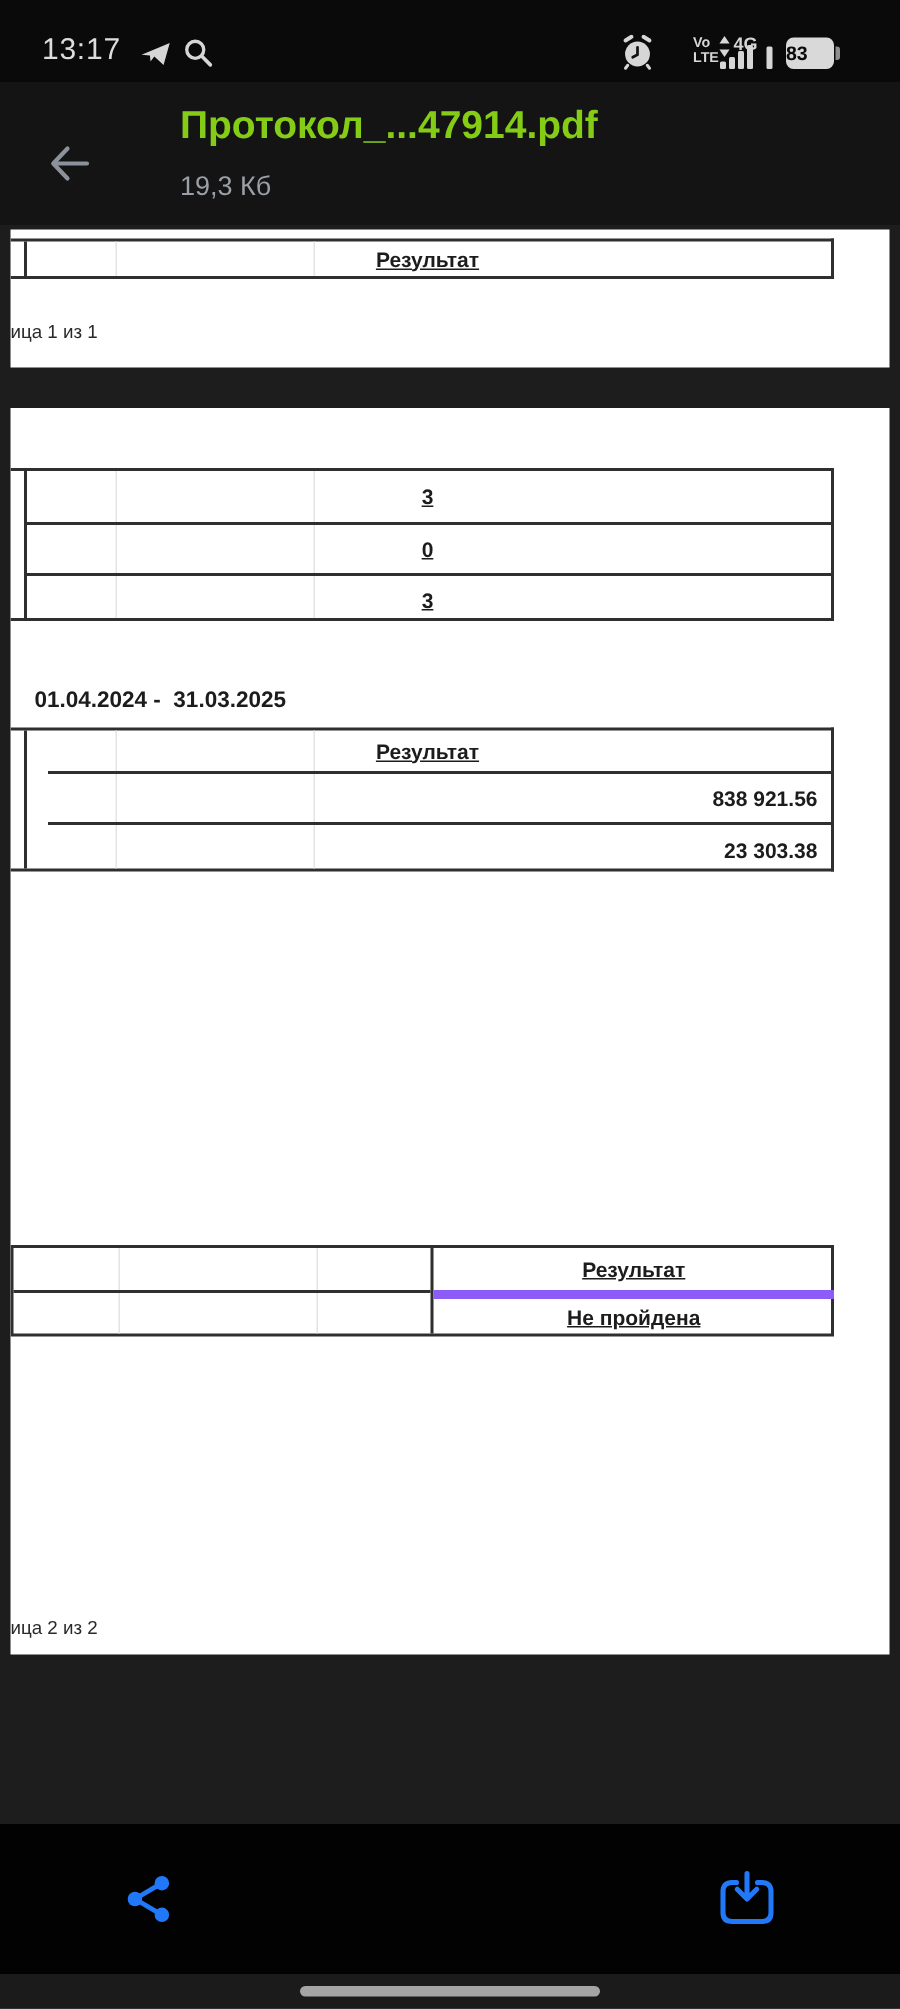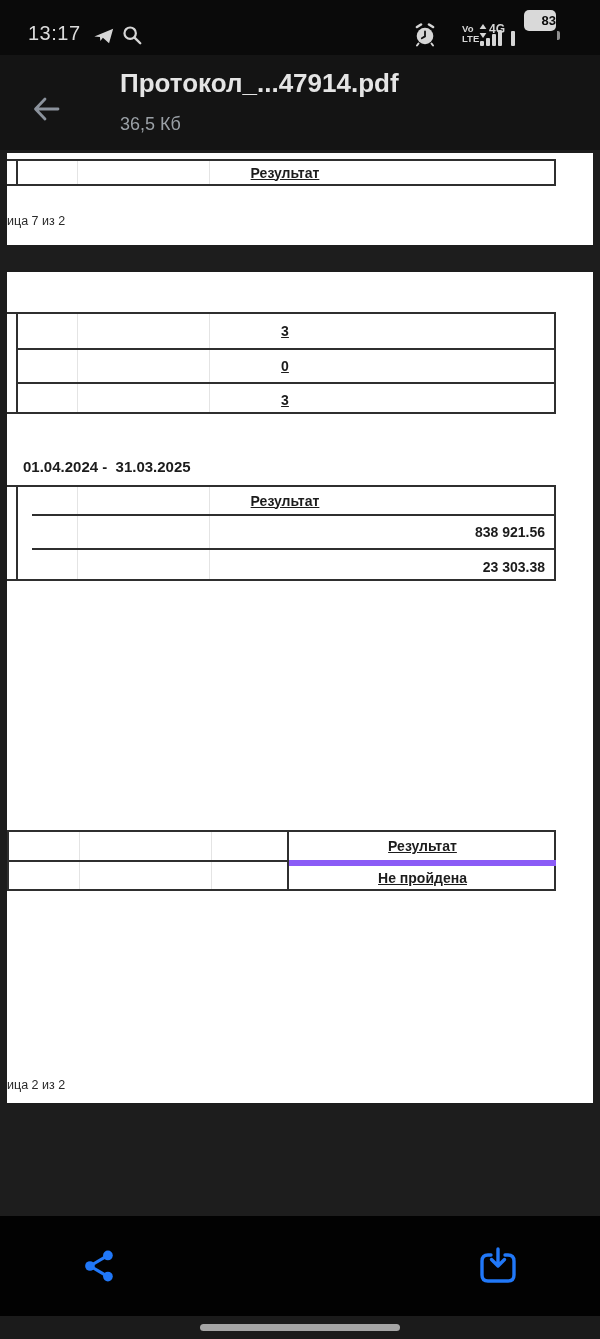--- a/index.html
+++ b/index.html
@@ -11,29 +11,29 @@
   
   .statusbar{left:0;top:0;width:600px;height:55px;background:#0a0a0a;}
   .sb-time{left:28px;top:22px;font-size:20px;font-weight:500;color:#dcdcdc;letter-spacing:.5px;}
   .sb-ic{color:#d6d6d6;}
   .volte{left:446px;top:24px;font-size:9.5px;font-weight:700;line-height:9.5px;color:#d6d6d6;text-align:left;margin-left:16px;}
   .net4g{left:489px;top:22px;font-size:12px;font-weight:700;color:#d6d6d6;}
   .updown{left:479px;top:24px;width:8px;}
   .bars{left:480px;top:30px;width:26px;height:16px;}
   .bar{position:absolute;bottom:0;width:4px;background:#d6d6d6;border-radius:1px;}
   .lonebar{left:511px;top:31px;width:4px;height:15px;background:#d6d6d6;border-radius:1px;}
-  .battery{left:524px;top:10px;width:32px;height:21px;background:#d9d9d9;border-radius:5px;
-           display:flex;align-items:center;justify-content:flex-end;}
+  .battery{left:524px;top:25px;width:32px;height:21px;background:#d9d9d9;border-radius:5px;
+           display:flex;align-items:center;justify-content:flex-start;}
   .battery span{font-size:13px;font-weight:700;color:#0a0a0a;}
   .batt-nub{left:557px;top:31px;width:3px;height:9px;background:#8f8f8f;border-radius:0 2px 2px 0;}
 
   
   .appheader{left:0;top:55px;width:600px;height:95px;background:#141414;}
   .back{left:30px;top:93px;width:32px;height:32px;cursor:pointer;}
-  .hd-title{left:120px;top:68px;width:460px;font-size:26px;font-weight:700;color:#e5e5e5;white-space:nowrap;}
+  .hd-title{left:120px;top:68px;width:460px;font-size:26px;font-weight:700;color:#84cc16;white-space:nowrap;}
   .hd-sub{left:120px;top:114px;font-size:18px;color:#9aa0a6;}
 
   
   .viewer{left:0;top:150px;width:600px;height:1066px;background:#1d1d1d;}
   .page{background:#fff;overflow:hidden;color:#1c1c1c;}
   .p1{left:7px;top:153px;width:586px;height:92px;}
   .p2{left:7px;top:272px;width:586px;height:831px;}
 
   .tbl{border-top:2px solid #2f2f2f;border-bottom:2px solid #2f2f2f;border-right:2px solid #2f2f2f;}
   .tbl-closed{border:2px solid #2f2f2f;}
@@ -101,35 +101,35 @@
       <span>83</span>
     </div>
     <div class="abs batt-nub"></div>
   </div>
 
   <div class="abs appheader">
     <svg class="abs back" style="left:30px;top:38px" width="32" height="32" viewBox="0 0 32 32">
       <path d="M28 16 H6 M15 6 L5.5 16 L15 26" fill="none" stroke="#8b929c" stroke-width="2.8" stroke-linecap="round" stroke-linejoin="round"></path>
     </svg>
     <div class="abs hd-title" style="top:13px">Протокол_...47914.pdf</div>
-    <div class="abs hd-sub" style="top:59px">36,5 Кб</div>
+    <div class="abs hd-sub" style="top:59px">19,3 Кб</div>
   </div>
 
   <div class="abs viewer"></div>
 
   <div class="abs page p1">
     <div class="abs tbl" style="left:0;top:6px;width:549px;height:27px">
       <div class="vfaint" style="left:70px"></div>
       <div class="vfaint" style="left:202px"></div>
       <div class="vline" style="left:9px"></div>
       <div class="trow c-center" style="top:0;bottom:0;left:9px">
         <span class="tc">Результат</span>
       </div>
     </div>
-    <div class="abs pfoot" style="left:0;top:61px">ица 7 из 2</div>
+    <div class="abs pfoot" style="left:0;top:61px">ица 1 из 1</div>
   </div>
 
   <div class="abs page p2">
 
     <div class="abs tbl" style="left:0;top:40px;width:549px;height:102px">
       <div class="vfaint" style="left:70px"></div>
       <div class="vfaint" style="left:202px"></div>
       <div class="vline" style="left:9px"></div>
       <div class="trow c-center" style="top:0;height:34px;left:9px">
         <span class="tc">3</span>

